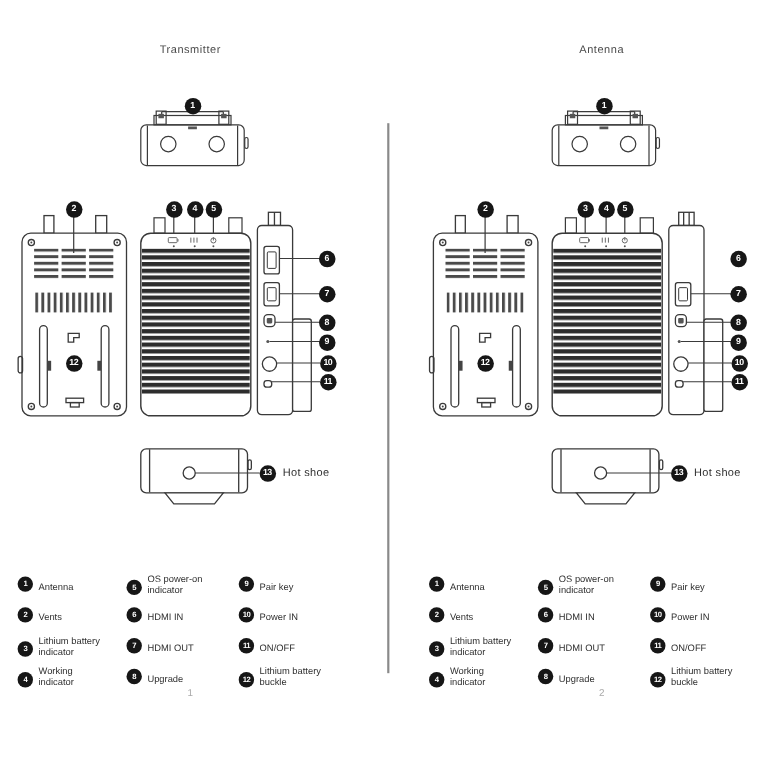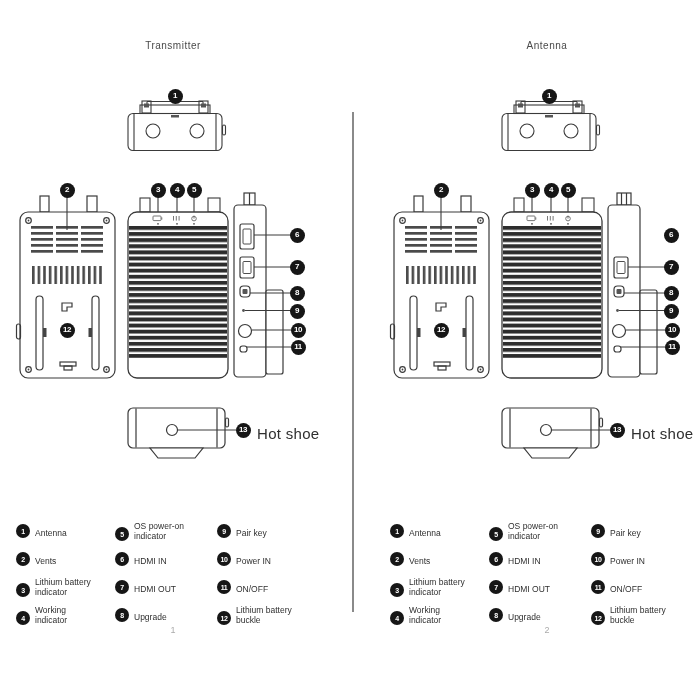--- a/index.html
+++ b/index.html
@@ -8,21 +8,21 @@
   .sheet{position:relative;width:700px;height:700px;background:#ffffff;overflow:hidden}
   .panel{position:absolute;top:0;height:700px}
   .panel-left{left:0;width:352px}
   .panel-right{left:374px;width:326px}
   .divider{position:absolute;left:352px;top:112px;width:1.5px;height:500px;background:#8a8a8a}
   .title{position:absolute;top:40px;left:63px;width:220px;text-align:center;font-size:10px;color:#4a4a4a;letter-spacing:.5px}
   .dv{position:absolute}
   .badge{position:absolute;width:15px;height:15px;border-radius:50%;background:#161616;color:#fff;
          font-size:8px;font-weight:700;display:flex;align-items:center;justify-content:center;
          z-index:4;letter-spacing:-.5px;line-height:1}
-  .hotshoe-label{position:absolute;left:257px;top:425px;font-size:15px;color:#2f2f2f;letter-spacing:.3px}
+  .hotshoe-label{position:absolute;left:257px;top:425px;font-size:10px;color:#2f2f2f;letter-spacing:.3px}
   .legend{position:absolute;left:16px;top:517px;width:300px;display:grid;
           grid-template-columns:99px 102px 99px;grid-auto-rows:28px;align-items:center}
   .lg-item{display:flex;align-items:flex-end;gap:5px}
   .lg-num{flex:0 0 auto;width:14px;height:14px;border-radius:50%;background:#161616;color:#fff;
           font-size:7px;font-weight:700;display:flex;align-items:center;justify-content:center;letter-spacing:-.5px}
   .lg-label{font-size:8.5px;line-height:10px;color:#2f2f2f}
   .lgc1 .lg-label{max-width:64px}
   .lgc2 .lg-label{max-width:62px}
   .lgc3 .lg-label{max-width:70px}
   .pagenum{position:absolute;top:625px;left:63px;width:220px;text-align:center;font-size:9px;color:#aaaaaa}

